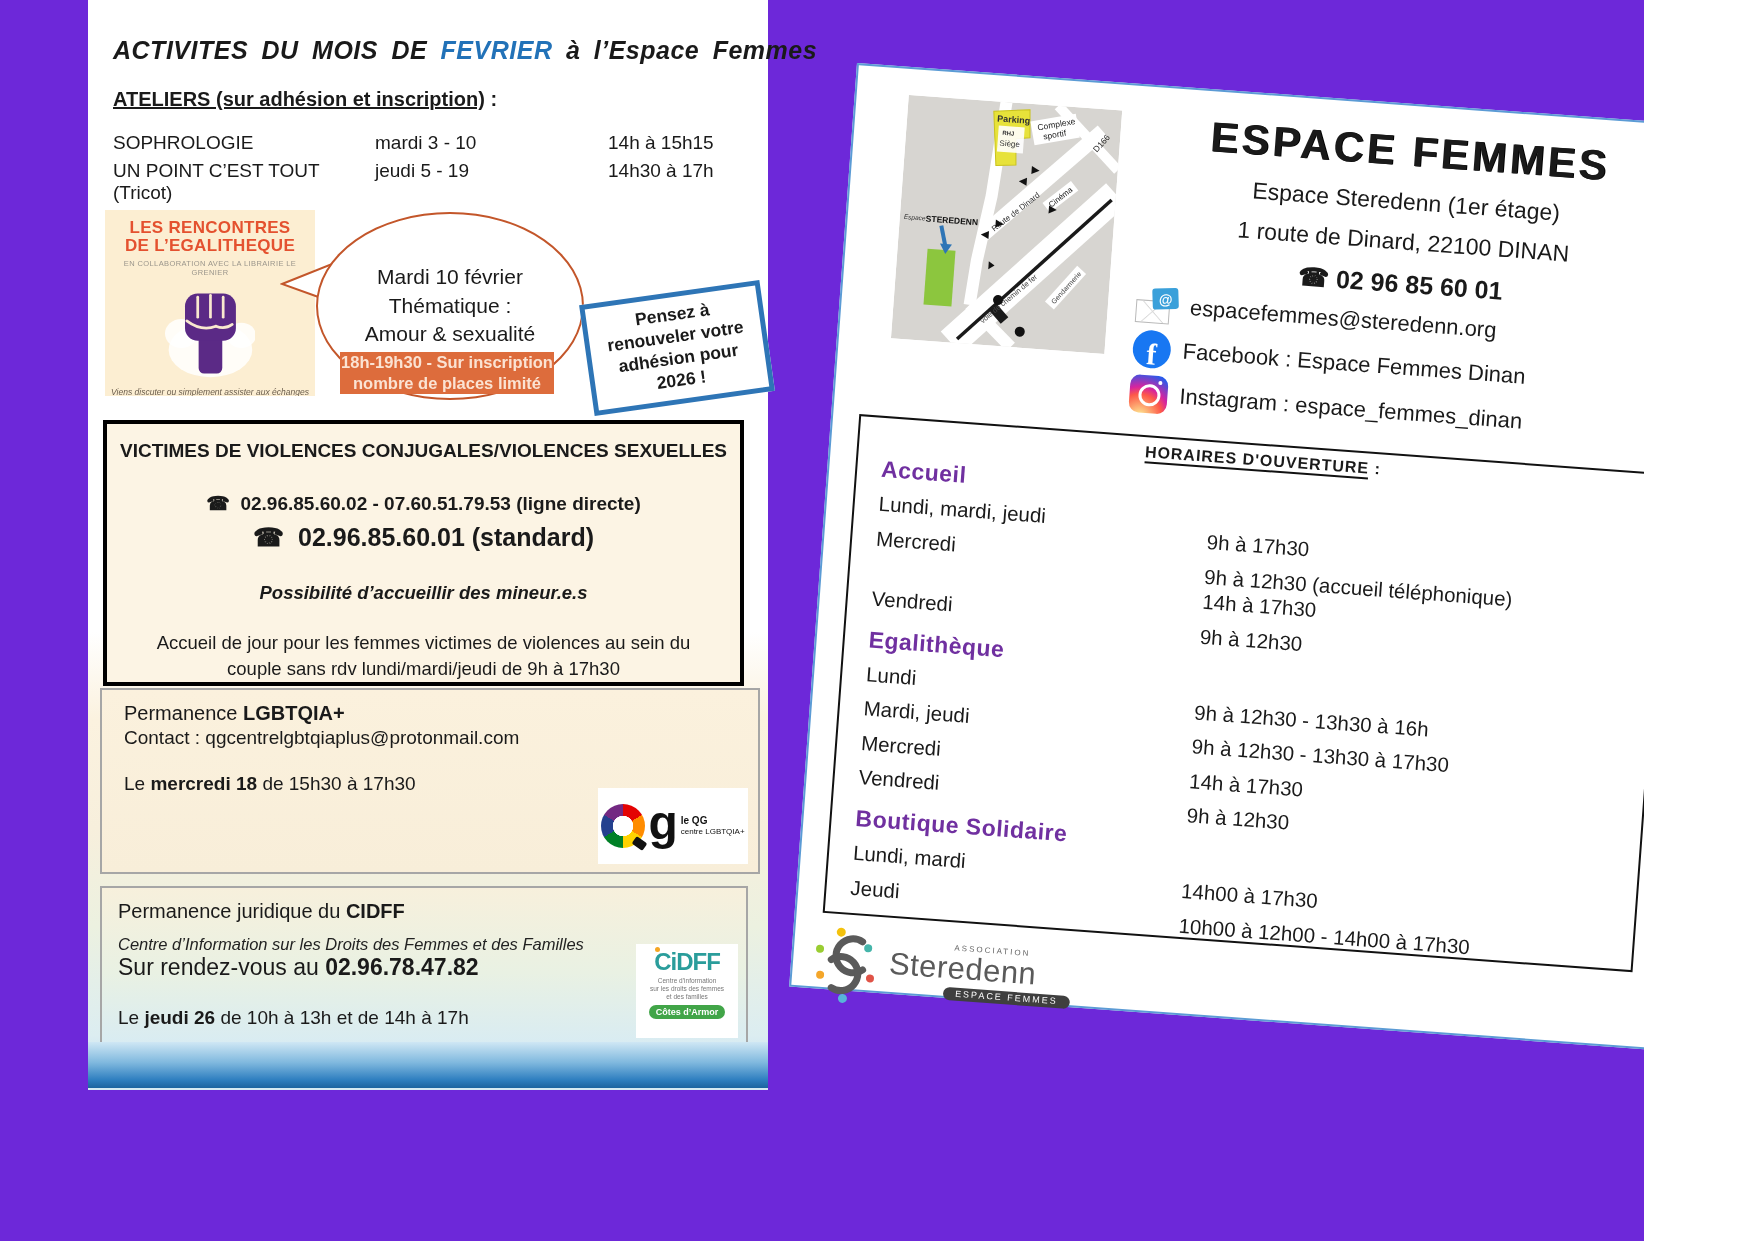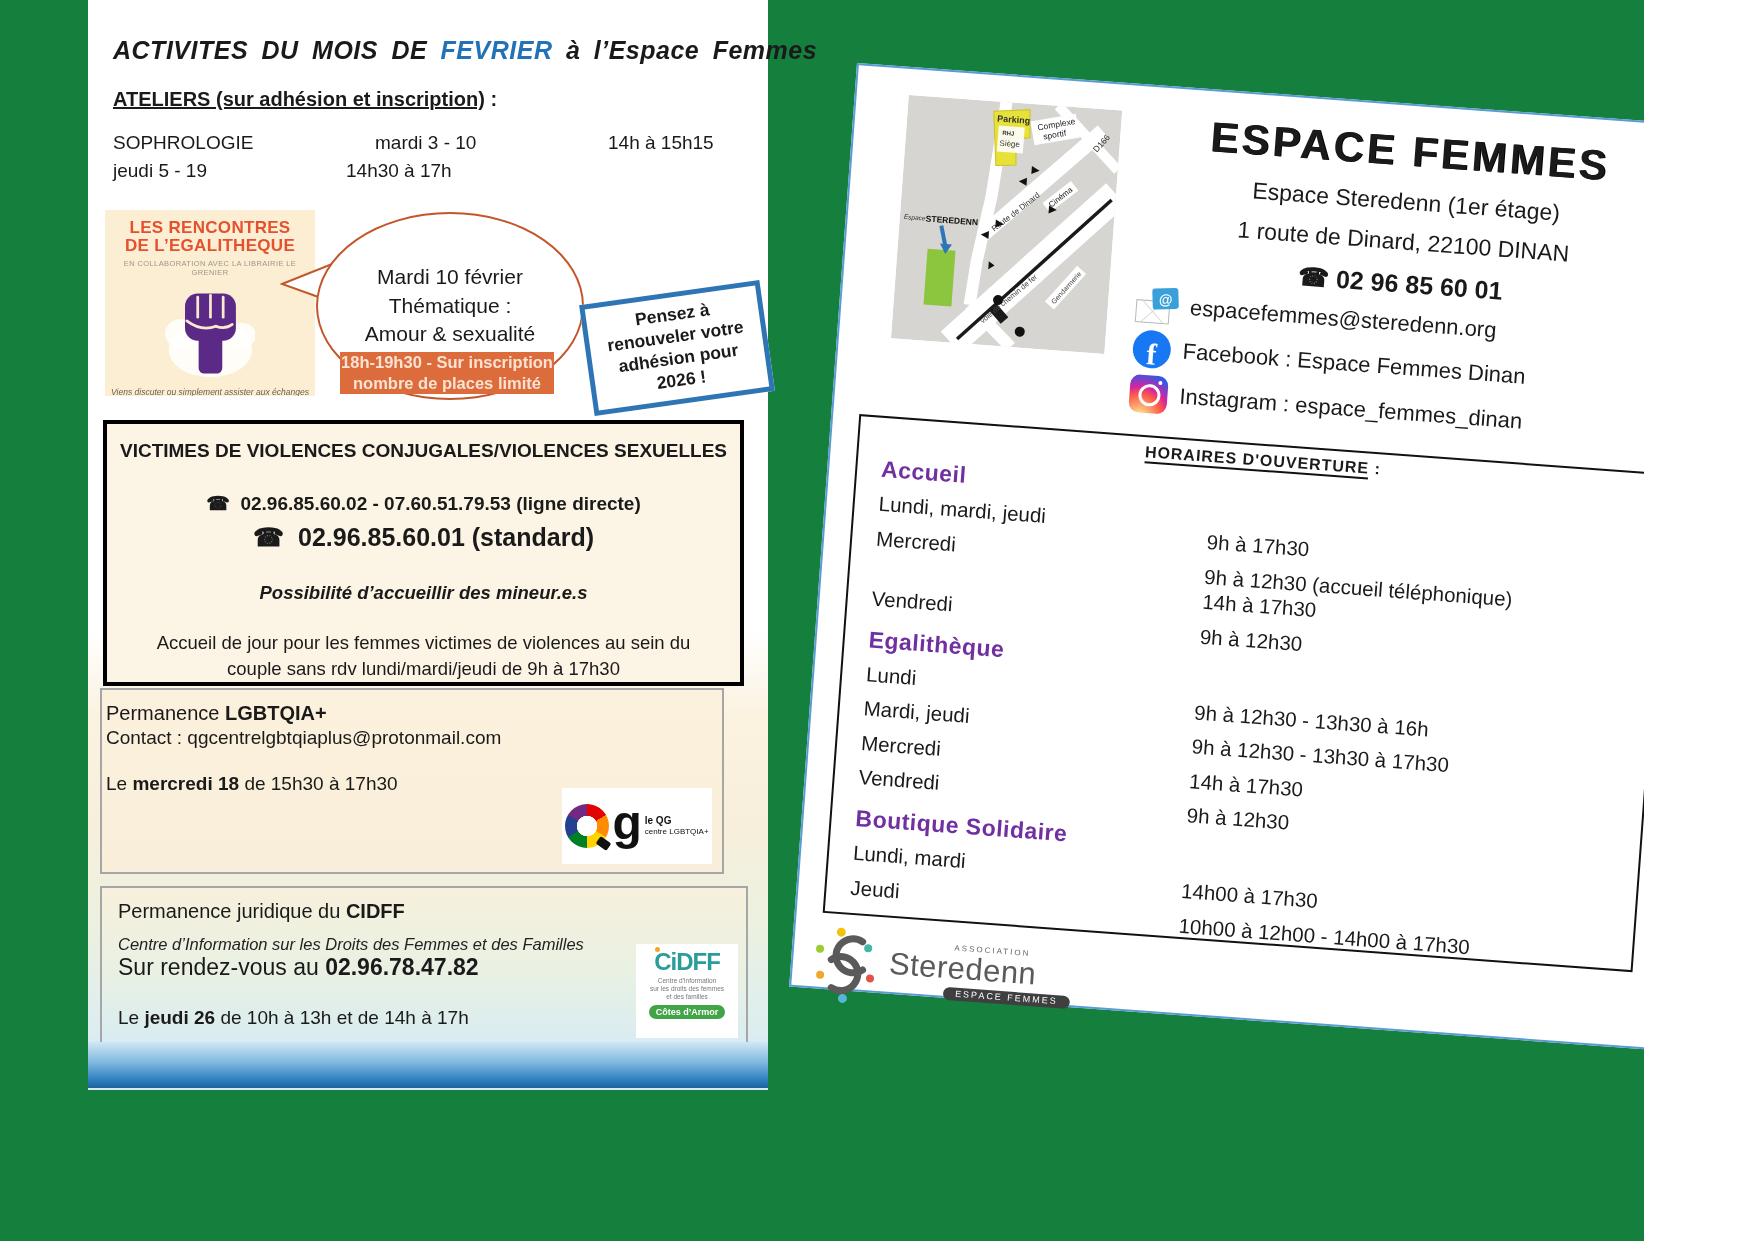--- a/index.html
+++ b/index.html
@@ -1,16 +1,16 @@
 <!DOCTYPE html>
 <html><head>
 <meta charset="utf-8">
 <style>
   html,body{margin:0;padding:0;background:#fff;font-family:"Liberation Sans",sans-serif;color:#1a1a1a;}
-  #canvas{position:relative;width:1644px;height:1241px;background:#15803d;overflow:hidden;}
+  #canvas{position:relative;width:1644px;height:1241px;background:#6d28d9;overflow:hidden;}
 
   
   .page-left{position:absolute;left:88px;top:0;width:680px;height:1090px;
     background:linear-gradient(180deg,#ffffff 0%,#ffffff 58%,#fbf2df 66%,#f7efdc 76%,#ecf1e0 85%,#dcedf1 95%,#d5e9f2 96%);}
   .lp-title{position:absolute;left:25px;top:36px;font-size:25px;font-weight:bold;font-style:italic;letter-spacing:.5px;word-spacing:6px;white-space:nowrap;}
   .lp-title .month{color:#2272b8;}
   .ateliers-heading{position:absolute;left:25px;top:88px;font-size:20px;font-weight:bold;}
   .ateliers-heading .u{text-decoration:underline;}
   #ateliers-rows{position:absolute;left:25px;top:132px;width:630px;}
   .atelier-row{display:flex;font-size:19px;margin-bottom:6px;}
@@ -42,21 +42,21 @@
   .violence-box{position:absolute;left:15px;top:420px;width:633px;height:242px;border:4px solid #000;background:#fcf4e4;
     text-align:center;padding-top:16px;}
   .vb-title{font-size:19px;font-weight:bold;}
   .vb-phone{font-size:19px;font-weight:bold;margin-top:30px;}
   .vb-phone2{font-size:25px;font-weight:bold;margin-top:8px;}
   .vb-minors{font-size:18.5px;font-weight:bold;font-style:italic;margin-top:30px;}
   .vb-accueil{font-size:18.5px;margin-top:26px;line-height:1.4;padding:0 30px;text-align:center;}
 
   
   .lgbt-box{position:absolute;left:12px;top:688px;width:612px;height:158px;border:2px solid #a6a6a6;
-    background:linear-gradient(180deg,#fbf1dd,#f8eed9);padding:12px 4px;}
+    background:linear-gradient(180deg,#fbf1dd,#f8eed9);padding:12px 22px;}
   .box-title{font-size:20px;}
   .box-title b{font-weight:800;}
   .lgbt-desc{font-style:italic;font-size:16.5px;line-height:1.55;margin-top:14px;color:#222;}
   .lgbt-contact{font-size:19px;margin-top:2px;}
   .lgbt-sched{font-size:19px;margin-top:24px;}
   .qg-logo{position:absolute;right:10px;bottom:8px;width:150px;height:76px;background:#fff;
     display:flex;align-items:center;justify-content:center;gap:3px;}
   .qg-q{width:44px;height:44px;border-radius:50%;position:relative;flex:0 0 auto;
     background:radial-gradient(circle,#fff 0 10px,transparent 10.5px),
     conic-gradient(#e40303 0 60deg,#ff8c00 0 120deg,#ffd200 0 180deg,#008026 0 240deg,#24408e 0 300deg,#732982 0 360deg);}
@@ -134,20 +134,21 @@
       <span class="u">ATELIERS (sur adhésion et inscription)</span><span> :</span>
     </div>
 
     <div id="ateliers-rows">
         <div class="atelier-row">
           <div class="at-name">SOPHROLOGIE</div>
           <div class="at-days">mardi 3 - 10</div>
           <div class="at-time">14h à 15h15</div>
         </div>
         <div class="atelier-row">
+          <div class="at-name">UN POINT C’EST TOUT (Tricot)</div>
           <div class="at-days">jeudi 5 - 19</div>
           <div class="at-time">14h30 à 17h</div>
         </div>
       </div>
 
     <div class="ega-card">
       <div class="ega-title">
         <div>LES RENCONTRES</div>
         <div>DE L’EGALITHEQUE</div>
       </div>

